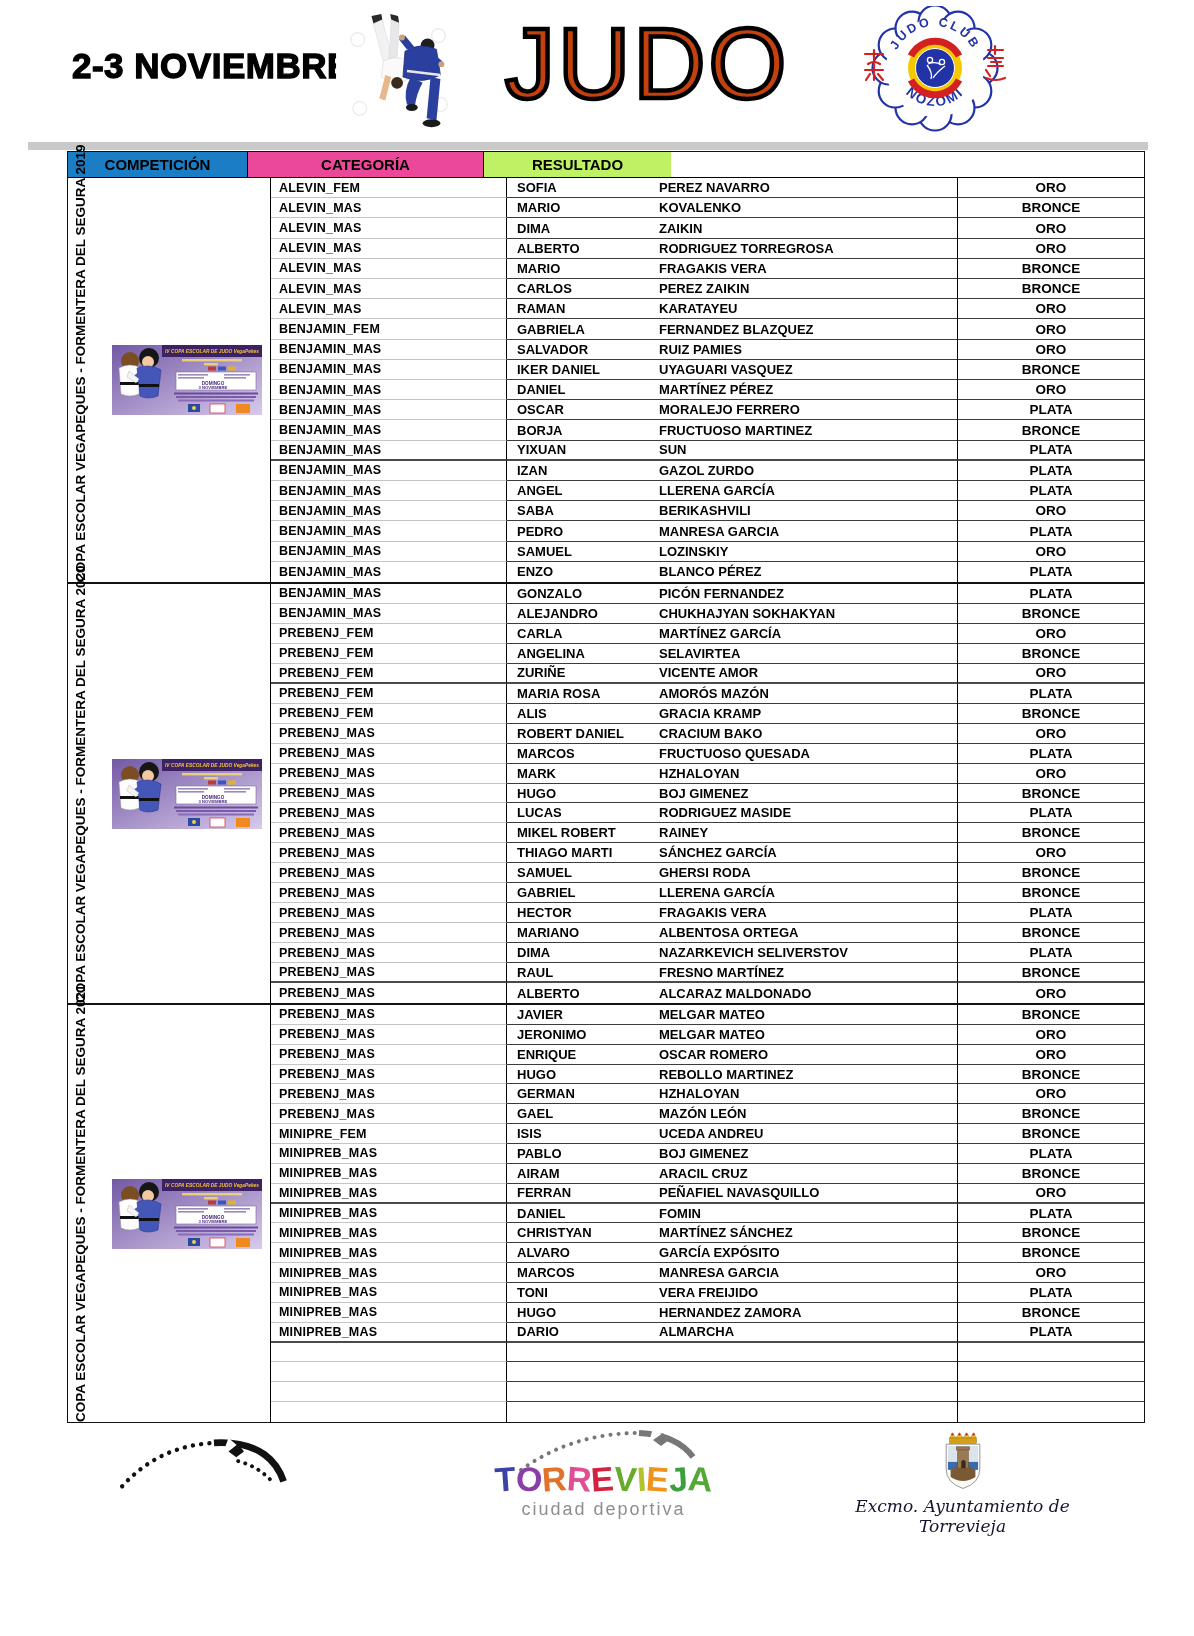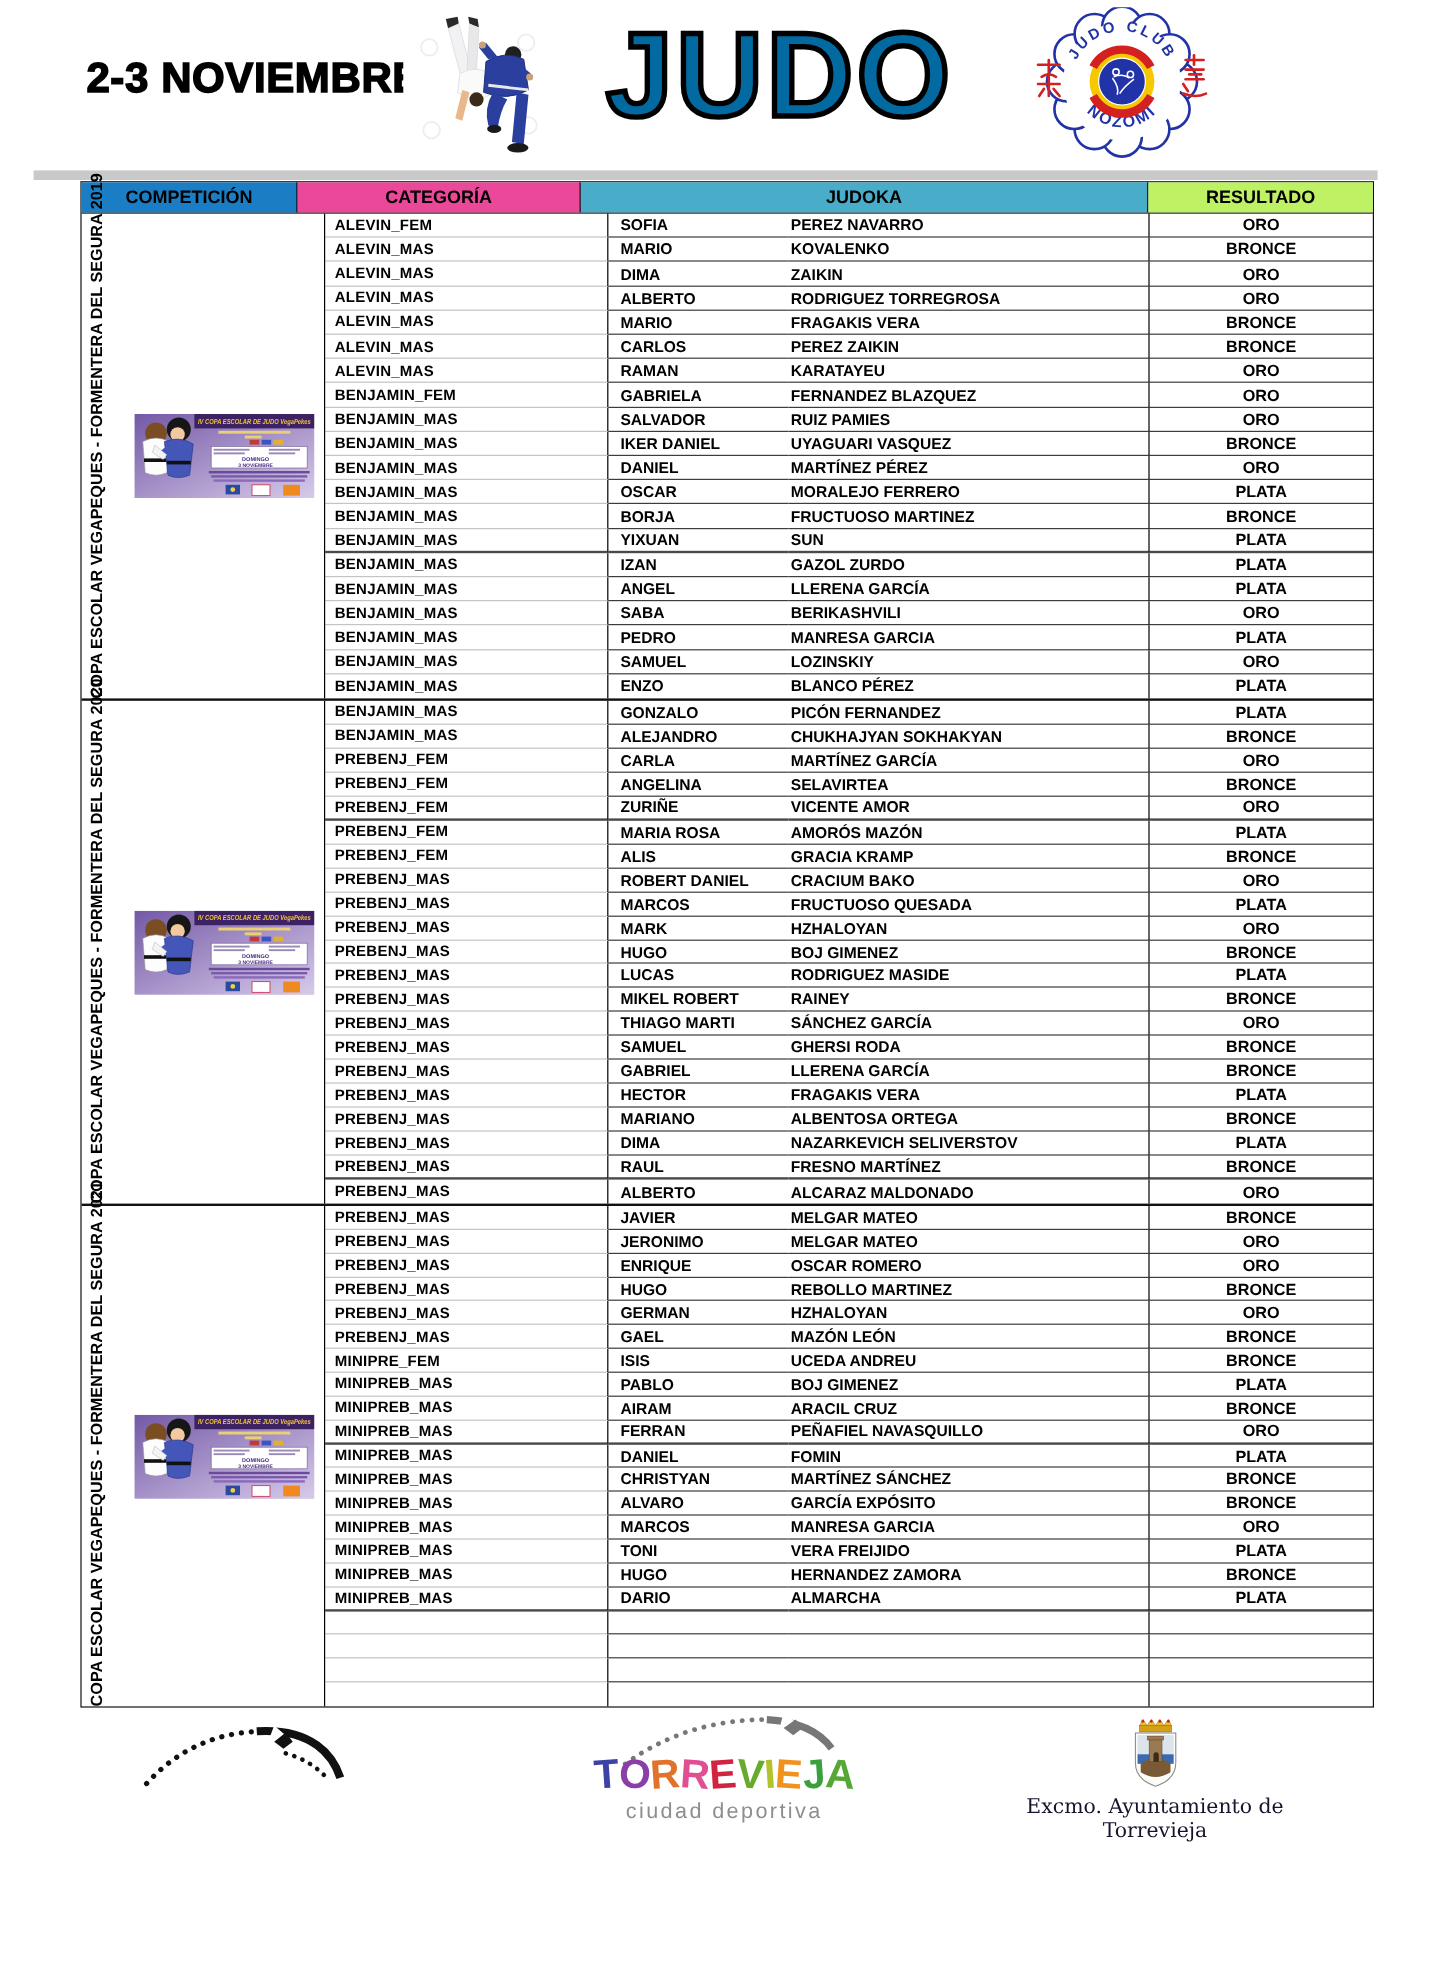--- a/index.html
+++ b/index.html
@@ -1,21 +1,21 @@
 <!DOCTYPE html>
 <html><head>
 <meta charset="utf-8">
 <style>
   *{box-sizing:border-box;margin:0;padding:0}
   html,body{width:1194px;height:1636px;background:#fff;font-family:"Liberation Sans",sans-serif;position:relative;overflow:hidden}
 
   
   .date{position:absolute;left:72px;top:46px;font-size:35px;font-weight:bold;color:#000;-webkit-text-stroke:1.3px #000;letter-spacing:.5px}
   .judo-photo{position:absolute;left:335px;top:10px;width:135px;height:126px}
-  .judo-word{position:absolute;left:505px;top:16px;font-size:100px;line-height:.95;font-weight:bold;color:#0369a1;-webkit-text-stroke:4.5px #000;letter-spacing:3px}
+  .judo-word{position:absolute;left:505px;top:16px;font-size:100px;line-height:.95;font-weight:normal;color:#c2410c;-webkit-text-stroke:4.5px #000;letter-spacing:3px}
   .nozomi{position:absolute;left:856px;top:6px;width:158px;height:136px}
   .strip{position:absolute;left:28px;top:142px;width:1120px;height:8px;background:#c9c9c9}
 
   
   .tbl{position:absolute;left:67px;top:151px;width:1078px;border:1.6px solid #111;background:#fff}
   .thead{display:flex;height:26px;border-bottom:1.6px solid #000}
   .th{display:flex;align-items:center;justify-content:center;font-weight:bold;font-size:15px;color:#000;height:100%;border-right:1.4px solid #000}
   .th:last-child{border-right:none}
   .w-comp{width:180px;background:#1b7ec5}
   .w-cat{width:236px;background:#ec4899}
@@ -41,21 +41,21 @@
   .conc{position:absolute;left:103px;top:1436px;width:220px;text-align:center}
   .conc svg{width:205px;height:58px;display:block;margin:0 auto}
   .conc-text{font-family:"DejaVu Serif",serif;font-style:italic;font-size:21px;color:#111;margin-top:-4px}
   .torre{position:absolute;left:486px;top:1428px;width:235px;text-align:center}
   .torre svg{width:210px;height:46px;display:block;margin:0 auto 0 25px}
   .torre-word{font-size:34px;font-weight:bold;letter-spacing:0;line-height:1;margin-top:-12px}
   .torre-word span{display:inline-block}
   .torre-sub{font-size:18px;color:#8e8e8e;letter-spacing:2px;margin-top:3px;font-weight:normal}
   .ayto{position:absolute;left:845px;top:1430px;width:235px;text-align:center}
   .ayto svg{width:50px;height:62px;display:block;margin:0 auto}
-  .ayto-text{font-family:"DejaVu Serif",serif;font-size:17px;color:#14142e;margin-top:4px}
+  .ayto-text{font-family:"DejaVu Serif",serif;font-style:italic;font-size:17px;color:#14142e;margin-top:4px}
 </style>
 </head>
 <body>
 
 <svg width="0" height="0" style="position:absolute">
   <defs>
     <linearGradient id="pgL" x1="0" y1="0" x2="1" y2="1">
       <stop offset="0" stop-color="#5c3f96"></stop>
         <stop offset="1" stop-color="#d9cdeb"></stop>
     </linearGradient>
@@ -182,21 +182,20 @@
       <path d="M129,72 q10,4 19,0"></path>
   </g>
 </svg>
 
 <div class="strip"></div>
 
 <div class="tbl">
   <div class="thead">
     <div class="th w-comp">COMPETICIÓN</div>
     <div class="th w-cat">CATEGORÍA</div>
-    <div class="th w-jud">JUDOKA</div>
     <div class="th w-res">RESULTADO</div>
   </div>
   <div id="tbody">
       <div class="group" style="height: 404px;">
         <div class="comp-cell">
           <div class="comp-label">COPA ESCOLAR VEGAPEQUES - FORMENTERA DEL SEGURA 2019</div>
           <svg class="poster" viewBox="0 0 150 70">
             <use href="#poster"></use>
           </svg>
         </div>

